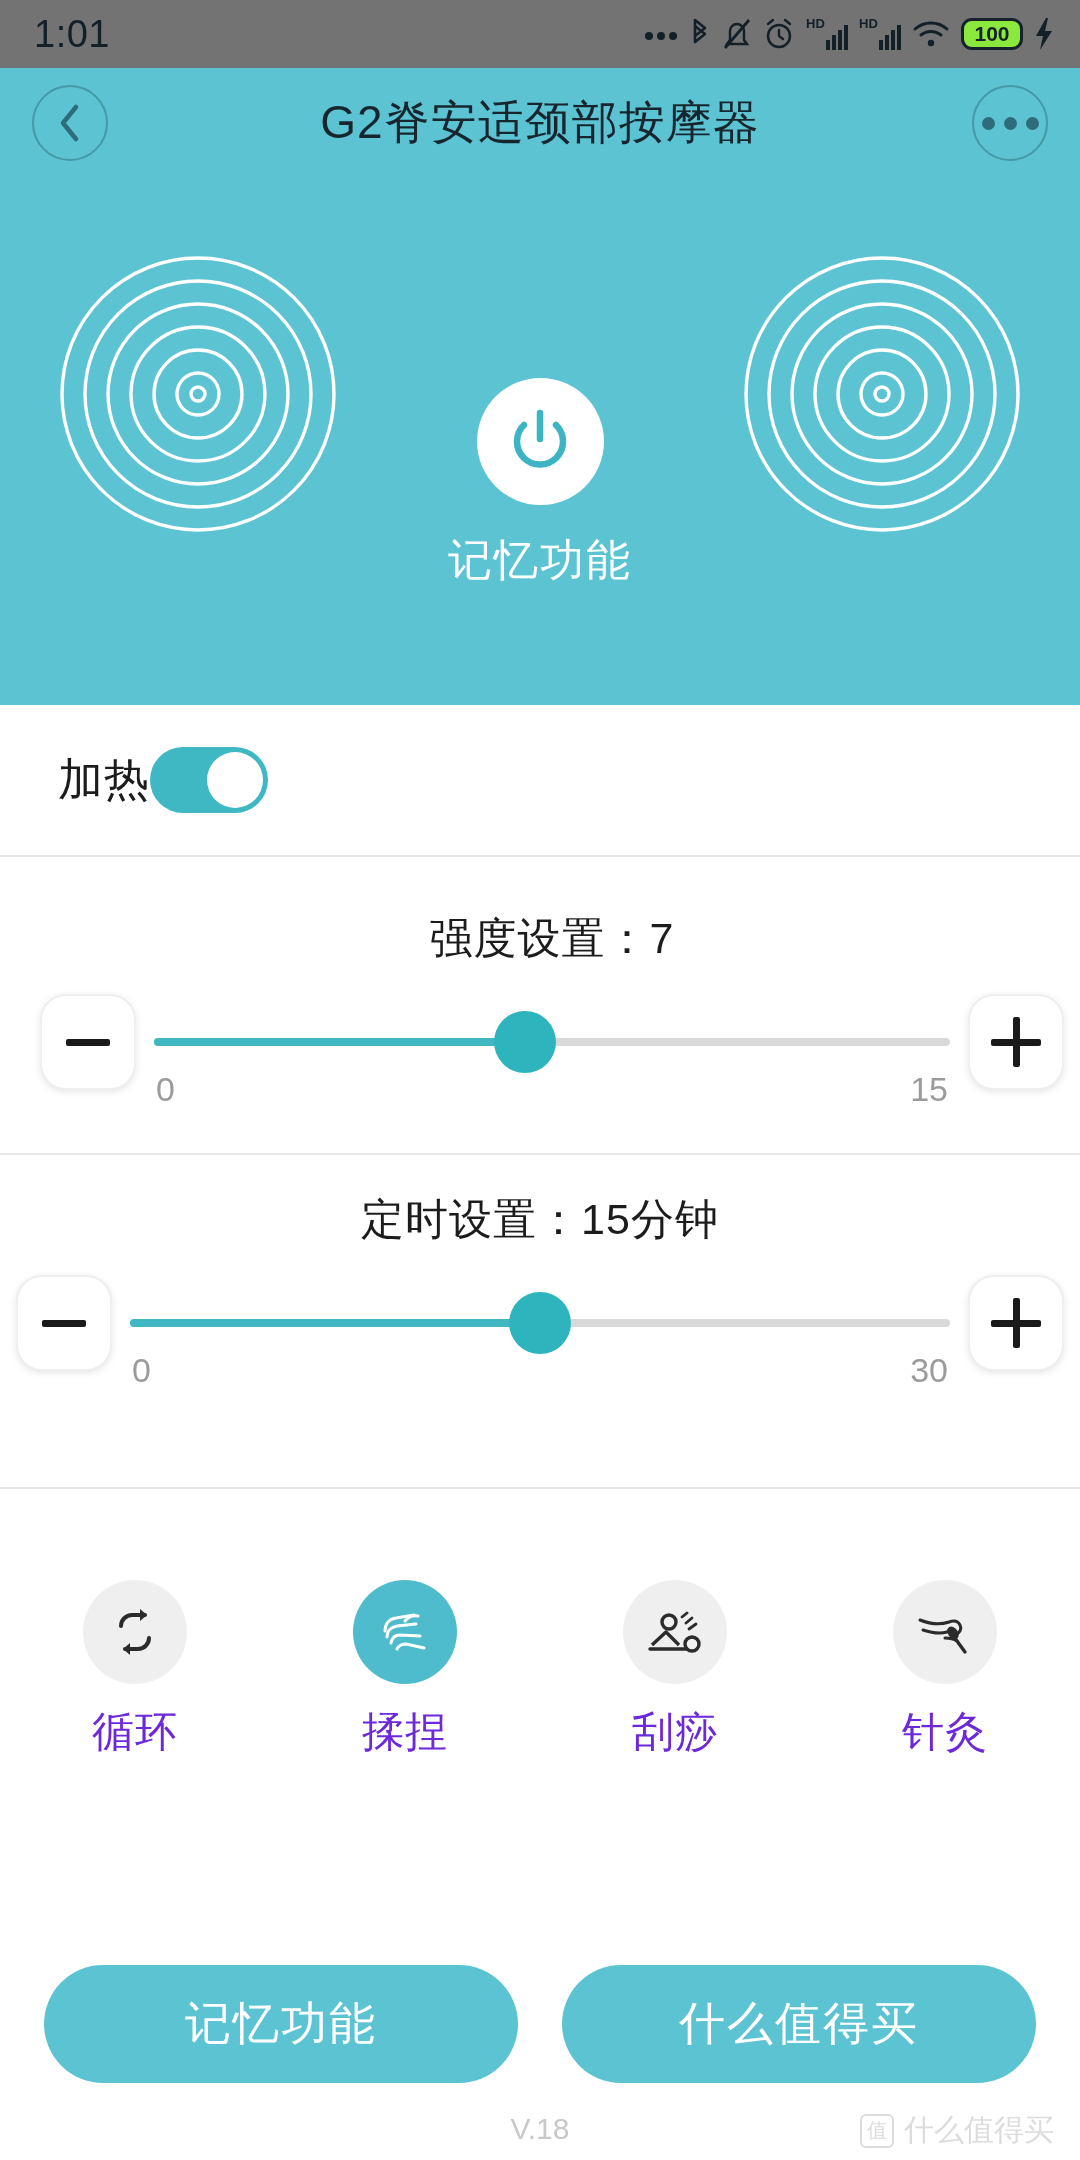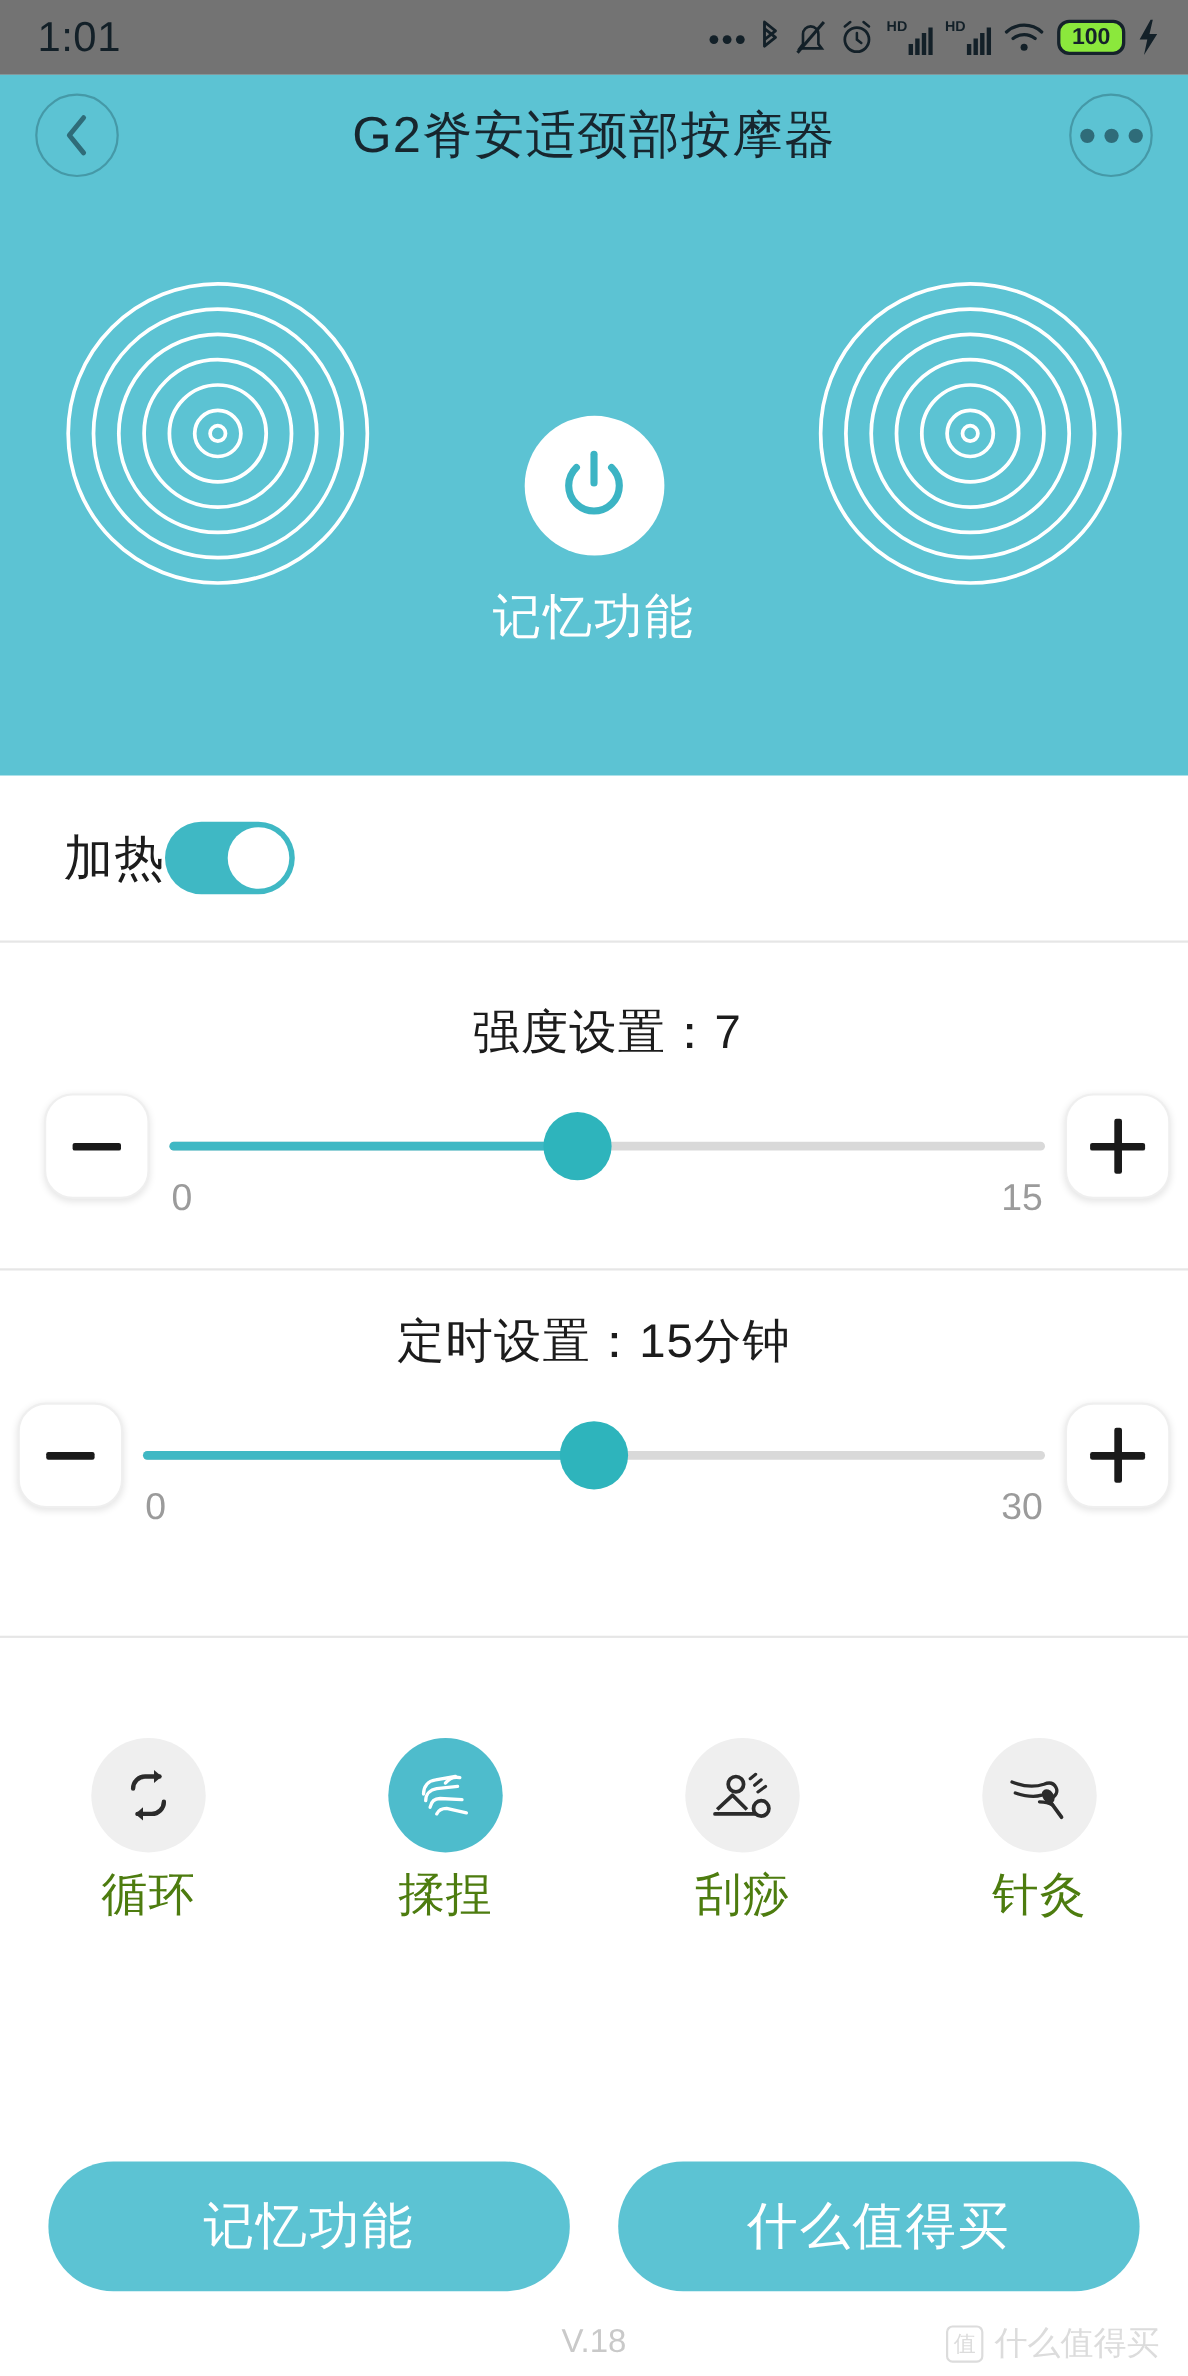--- a/index.html
+++ b/index.html
@@ -134,21 +134,21 @@
     position:absolute; top:1580px; left:0; width:1080px;
     display:flex; justify-content:space-around; align-items:flex-start;
   }
   .mode { display:flex; flex-direction:column; align-items:center; width:200px; }
   .mode-icon {
     width:104px; height:104px; border-radius:50%; background:#EFEFEF;
     display:flex; align-items:center; justify-content:center;
   }
   .mode.active .mode-icon { background:#4EBCCC; }
   .mode-label {
-    margin-top:10px; font-size:42px; color:#4d7c0f; letter-spacing:1px;
+    margin-top:20px; font-size:42px; color:#6d28d9; letter-spacing:1px;
   }
 
   
   .bottom-btns {
     position:absolute; top:1965px; left:0; width:1080px;
     display:flex; justify-content:space-between; padding:0 44px;
   }
   .pill {
     width:474px; height:118px; border-radius:59px; background:#5CC3D3;
     display:flex; align-items:center; justify-content:center;

